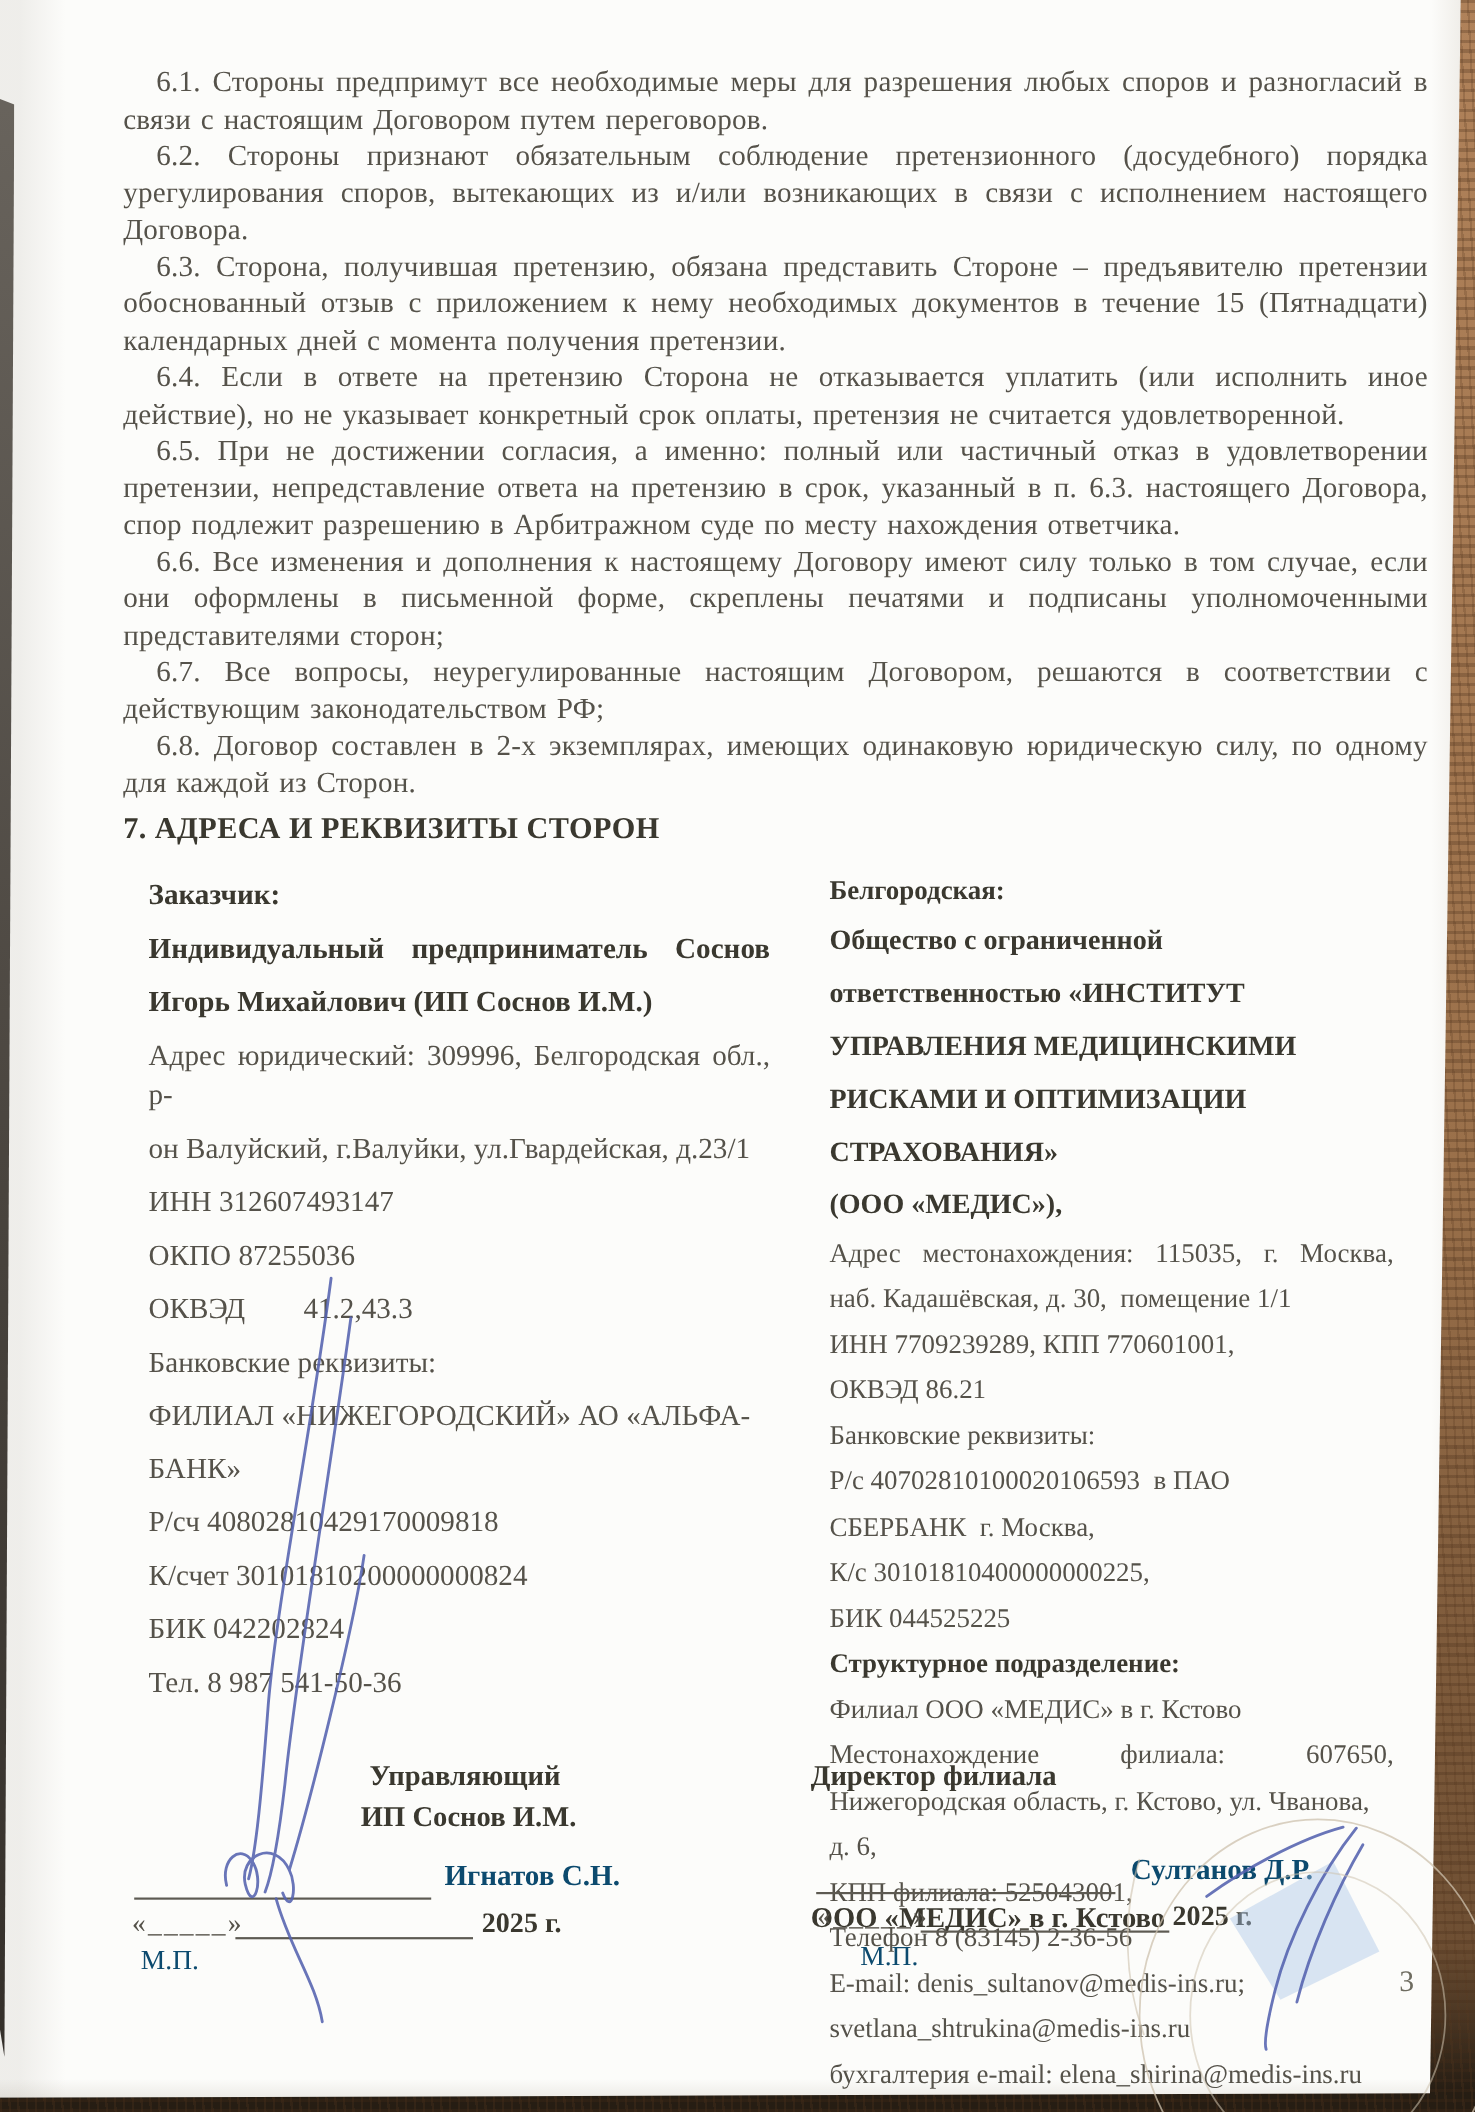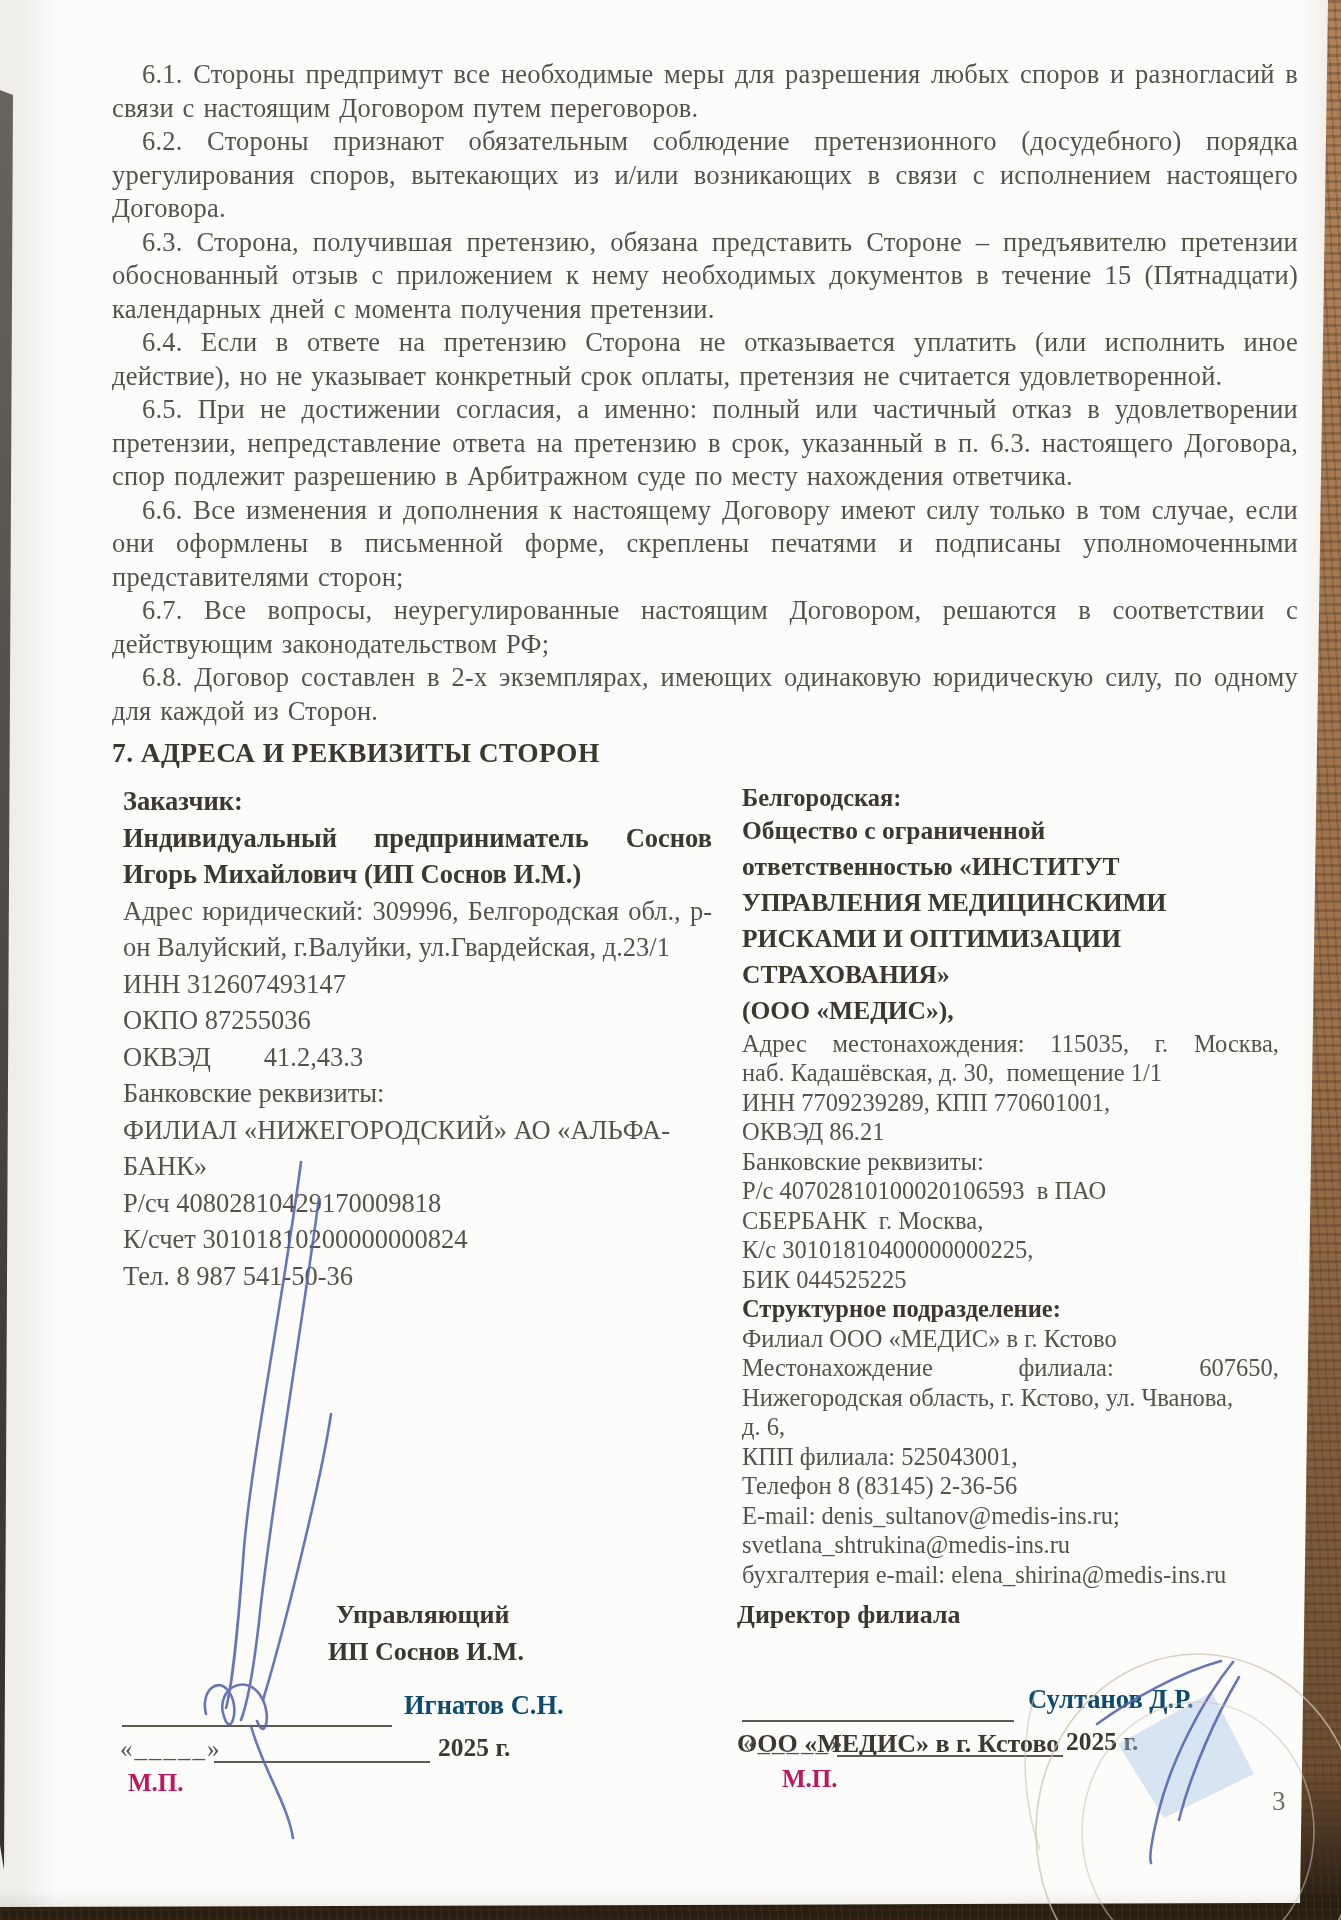--- a/index.html
+++ b/index.html
@@ -34,33 +34,33 @@
     position:absolute;left:112px;top:58px;width:1186px;
     font-size:26.5px;line-height:33.5px;text-align:justify;
     color:#55524a;word-spacing:2px;letter-spacing:.2px;
   }
   .clauses p{margin:0;text-indent:30px;}
   .h7{
     position:absolute;left:112px;top:737px;width:1186px;text-align:left;
     font-size:27.5px;font-weight:700;color:#3a382f;letter-spacing:.4px;
   }
   .col{position:absolute;top:783px;color:#55524a;}
-  .col .ln{margin:0;}
+  .col .ln{margin:12px;}
   .col-left{left:123px;width:589px;font-size:26.5px;line-height:36.5px;}
   .col-right{left:742px;width:537px;font-size:24.5px;line-height:29.5px;}
   .col-right .nm{line-height:36px;font-size:25.5px;}
   .j{text-align:justify;text-align-last:justify;}
   .pre{white-space:pre-wrap;}
   .role{font-weight:700;color:#3a382f;}
   .sig-label{position:absolute;font-size:26px;line-height:37px;font-weight:700;color:#3a382f;}
   .rule{position:absolute;border-bottom:2px solid #5d5a52;height:0;}
   .sig-name{position:absolute;font-size:26.5px;font-weight:700;color:#0c4a6e;white-space:nowrap;}
   .sig-quote{position:absolute;font-size:25px;color:#55524a;letter-spacing:2px;white-space:nowrap;}
   .sig-year{position:absolute;font-size:25.5px;font-weight:700;color:#3a382f;white-space:nowrap;}
-  .seal{position:absolute;font-size:25px;font-weight:700;color:#be185d;}
+  .seal{position:absolute;font-size:25px;font-weight:400;color:#0c4a6e;}
   .pageno{position:absolute;left:1272px;top:1786px;font-size:27px;color:#6e6c60;}
   svg.overlay{position:absolute;left:0;top:0;pointer-events:none;}
 </style>
 </head>
 <body>
 
 <div class="stage">
   <div class="paper"></div>
   <div class="edge-sliver"></div>
 
@@ -84,20 +84,21 @@
     <div class="ln j">Адрес юридический: 309996, Белгородская обл., р-</div>
     <div class="ln">он Валуйский, г.Валуйки, ул.Гвардейская, д.23/1</div>
     <div class="ln">ИНН 312607493147</div>
     <div class="ln">ОКПО 87255036</div>
     <div class="ln pre">ОКВЭД        41.2,43.3</div>
     <div class="ln">Банковские реквизиты:</div>
     <div class="ln">ФИЛИАЛ «НИЖЕГОРОДСКИЙ» АО «АЛЬФА-</div>
     <div class="ln">БАНК»</div>
     <div class="ln">Р/сч 40802810429170009818</div>
     <div class="ln">К/счет 30101810200000000824</div>
+    <div class="ln">БИК 042202824</div>
     <div class="ln">Тел. 8 987 541-50-36</div>
   </div>
 
   <div class="col col-right">
     <div class="ln role">Белгородская:</div>
     <div class="ln b nm">Общество с ограниченной</div>
     <div class="ln b nm">ответственностью «ИНСТИТУТ</div>
     <div class="ln b nm">УПРАВЛЕНИЯ МЕДИЦИНСКИМИ</div>
     <div class="ln b nm">РИСКАМИ И ОПТИМИЗАЦИИ</div>
     <div class="ln b nm">СТРАХОВАНИЯ»</div>

